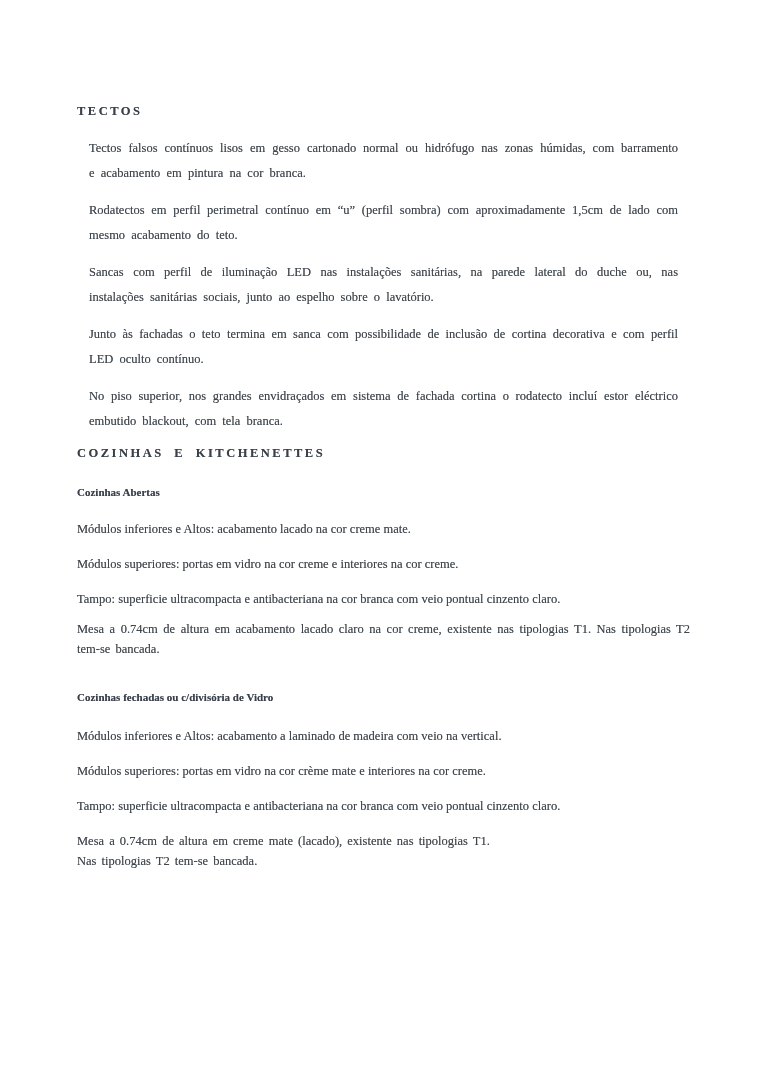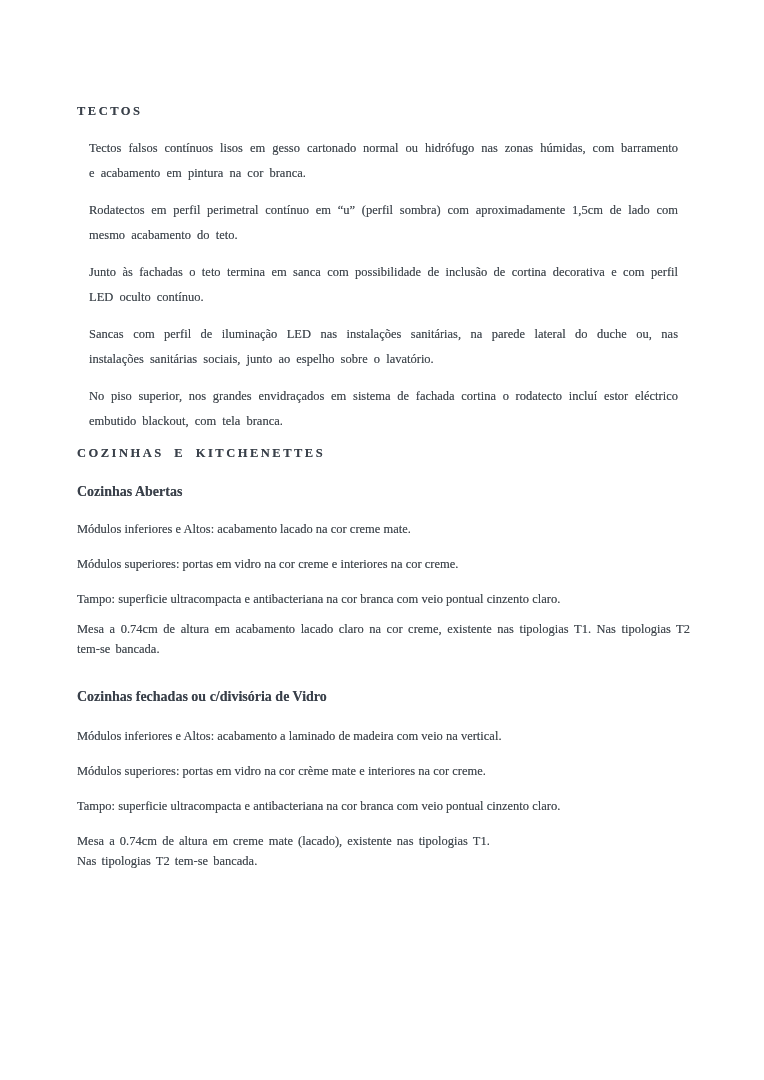--- a/index.html
+++ b/index.html
@@ -29,21 +29,21 @@
     letter-spacing: 2.5px;
     word-spacing: 5px;
     color: #39404a;
     margin: 0 0 18px 0;
   }
   .h-major.second {
     margin-top: 3px;
     margin-bottom: 25px;
   }
   .h-sub {
-    font-size: 14px;
+    font-size: 11px;
     font-weight: bold;
     line-height: 14px;
     color: #39404a;
     margin: 0 0 20px 0;
   }
   .h-sub.fechadas {
     margin-top: 31px;
     margin-bottom: 22px;
   }
   .para-j {
@@ -88,22 +88,22 @@
 </head>
 <body>
 
 <div class="page">
   <div class="content">
 
     <section>
       <h1 class="h-major">TECTOS</h1>
       <p class="para-j">Tectos falsos contínuos lisos em gesso cartonado normal ou hidrófugo nas zonas húmidas, com barramento e acabamento em pintura na cor branca.</p>
       <p class="para-j">Rodatectos em perfil perimetral contínuo em “u” (perfil sombra) com aproximadamente 1,5cm de lado com mesmo acabamento do teto.</p>
+      <p class="para-j">Sancas com perfil de iluminação LED nas instalações sanitárias, na parede lateral do duche ou, nas instalações sanitárias sociais, junto ao espelho sobre o lavatório.</p>
       <p class="para-j">Junto às fachadas o teto termina em sanca com possibilidade de inclusão de cortina decorativa e com perfil LED oculto contínuo.</p>
-      <p class="para-j">Sancas com perfil de iluminação LED nas instalações sanitárias, na parede lateral do duche ou, nas instalações sanitárias sociais, junto ao espelho sobre o lavatório.</p>
       <p class="para-j">No piso superior, nos grandes envidraçados em sistema de fachada cortina o rodatecto incluí estor eléctrico embutido blackout, com tela branca.</p>
     </section>
 
     <section>
       <h1 class="h-major second">COZINHAS E KITCHENETTES</h1>
 
       <h2 class="h-sub">Cozinhas Abertas</h2>
       <p class="para-s">Módulos inferiores e Altos: acabamento lacado na cor creme mate.</p>
       <p class="para-s">Módulos superiores: portas em vidro na cor creme e interiores na cor creme.</p>
       <p class="para-s">Tampo: superficie ultracompacta e antibacteriana na cor branca com veio pontual cinzento claro.</p>

